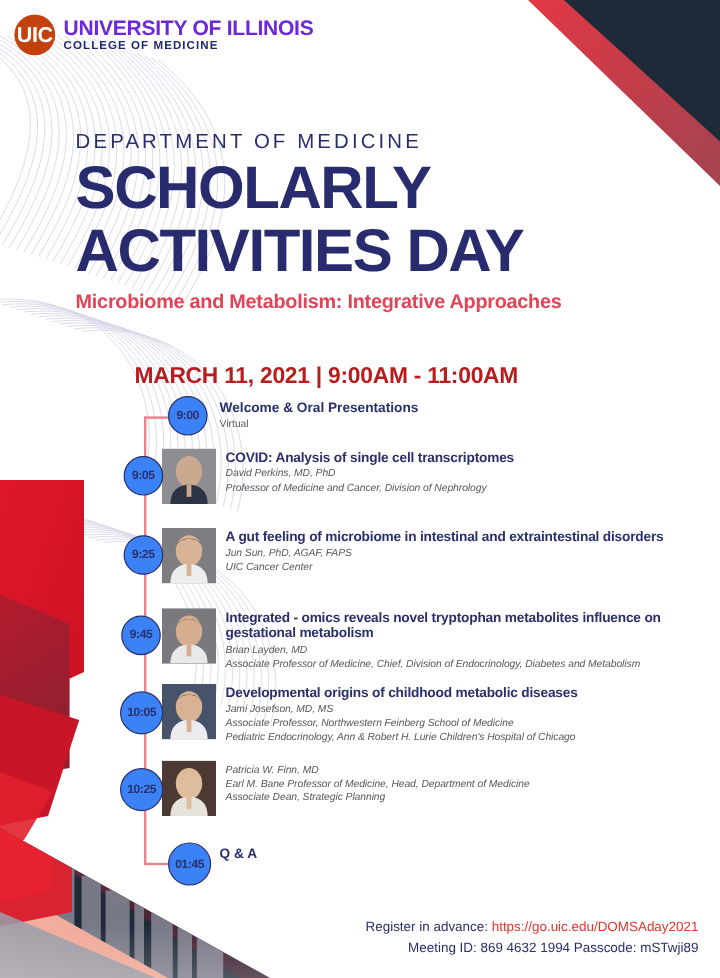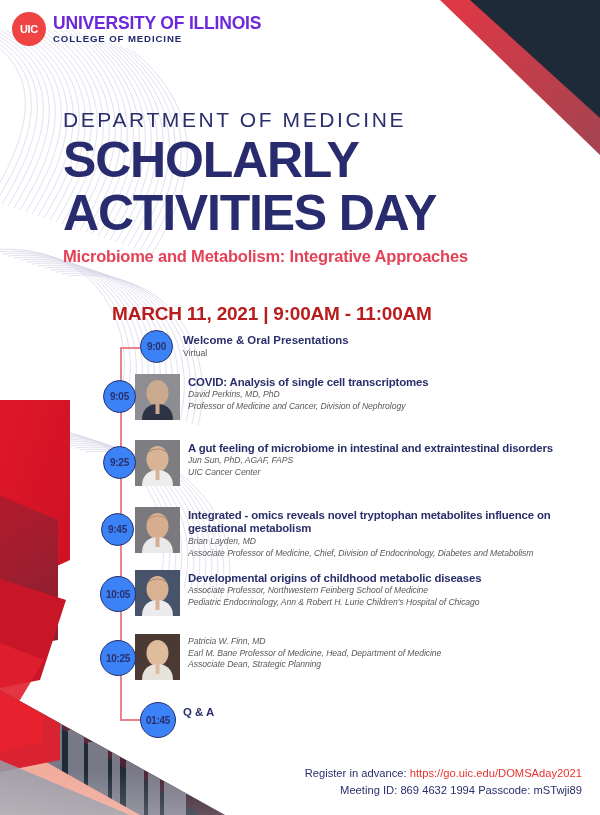--- a/index.html
+++ b/index.html
@@ -15,39 +15,39 @@
     background:#ffffff;overflow:hidden;
   }
 
   
   .bg-layer{position:absolute;left:0;top:0;width:600px;height:815px;pointer-events:none;}
 
   
   .logo-wrap{position:absolute;left:12px;top:12px;display:flex;align-items:center;gap:7px;z-index:30;}
   .uic-mark{
     width:34px;height:34px;border-radius:50%;
-    background:#ef4444;
+    background:#c2410c;
     display:flex;align-items:center;justify-content:center;
-    color:#fff;font-weight:bold;font-size:11px;letter-spacing:-0.3px;
+    color:#fff;font-weight:bold;font-size:18px;letter-spacing:-0.3px;
     font-family:"Liberation Sans", sans-serif;
   }
   .logo-text{line-height:1.02;}
   .logo-l1{
     color:#6d28d9;font-weight:bold;font-size:17.5px;letter-spacing:-0.2px;
     white-space:nowrap;
   }
   .logo-l2{
     color:#1F2A6E;font-weight:bold;font-size:9.6px;letter-spacing:0.9px;
     white-space:nowrap;margin-top:1px;
   }
 
   
   .title-block{position:absolute;left:63px;top:108px;z-index:25;}
   .dept{
-    color:#2A2F6B;font-size:21px;letter-spacing:2.6px;font-weight:500;
+    color:#2A2F6B;font-size:17px;letter-spacing:2.6px;font-weight:500;
     white-space:nowrap;
   }
   .main-title{
     color:#282B6E;font-weight:bold;font-size:50px;line-height:0.98;
     letter-spacing:-1.2px;margin-top:4px;white-space:nowrap;
   }
   .subtitle{
     color:#E34257;font-weight:bold;font-size:16.5px;letter-spacing:-0.2px;
     margin-top:9px;white-space:nowrap;
   }
@@ -342,20 +342,21 @@
             <svg class="face" viewBox="0 0 45 46">
               <rect x="0" y="0" width="45" height="46" fill="#46536B"></rect>
               <ellipse cx="22.5" cy="19" rx="11" ry="13" fill="#D9B293"></ellipse>
               <path d="M11.5,17 C11.5,6 33.5,6 33.5,17 C33.5,12 28,9 22.5,9 C17,9 11.5,12 11.5,17 Z" fill="#2F231C"></path>
               <path d="M7,46 C7,34 15,30 22.5,30 C30,30 38,34 38,46 Z" fill="#ECECEE"></path>
               <rect x="20.5" y="30" width="4" height="10" fill="#D9B293"></rect>
             </svg>
           </div>
           <div class="txt" style="margin-left: 8px; width: 400px; padding-top: 2px;">
             <div class="sess-title">Developmental origins of childhood metabolic diseases</div>
+            <div class="sess-sub">Jami Josefson, MD, MS</div>
             <div class="sess-sub">Associate Professor, Northwestern Feinberg School of Medicine</div>
             <div class="sess-sub">Pediatric Endocrinology, Ann &amp; Robert H. Lurie Children's Hospital of Chicago</div>
           </div>
         </div>
         <div class="row" style="position: absolute; left: 0px; top: 304px; width: 600px;">
           <div class="bubble wide" style="left: 100px; top: 6px;">10:25</div>
           <div class="photo" style="margin-left: 135px;">
             <svg class="face" viewBox="0 0 45 46">
               <rect x="0" y="0" width="45" height="46" fill="#4A3A33"></rect>
               <ellipse cx="22.5" cy="19" rx="11" ry="13" fill="#E0BC9E"></ellipse>

